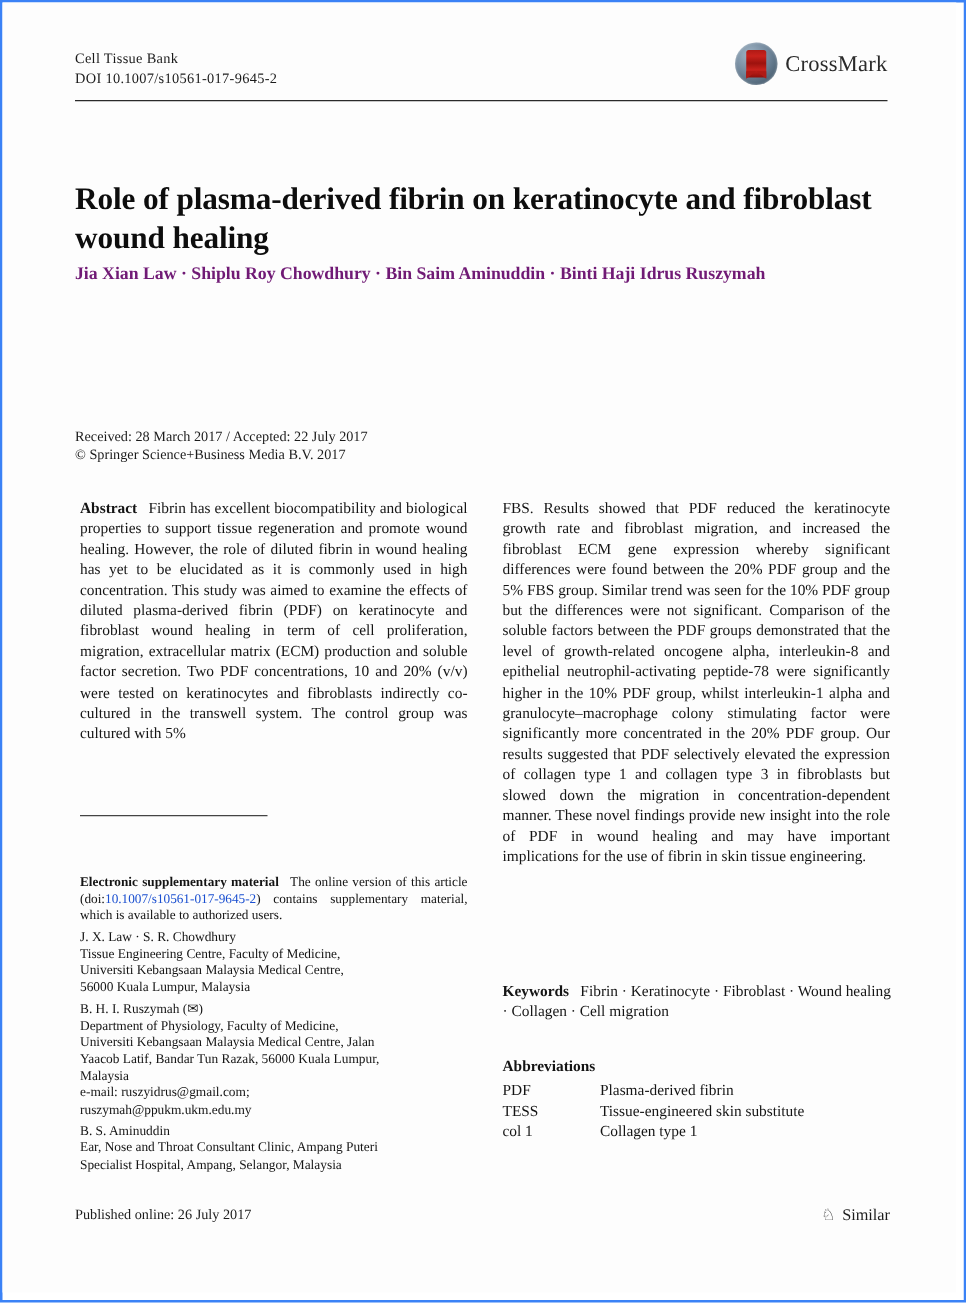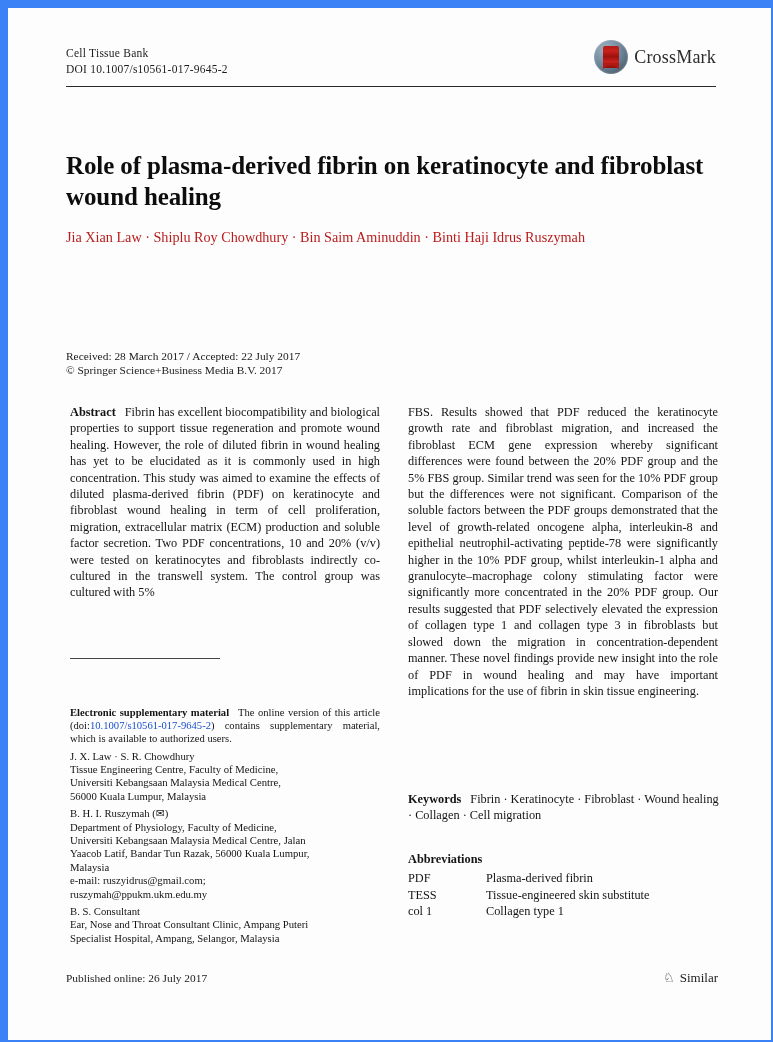--- a/index.html
+++ b/index.html
@@ -12,21 +12,21 @@
     height: 1042px;
     font-family: "Liberation Serif", "DejaVu Serif", serif;
     color: #111111;
     overflow: hidden;
   }
   #page {
     position: relative;
     width: 773px;
     height: 1042px;
     box-sizing: border-box;
-    border: 8px solid #3b82f6;
+    border: 2px solid #3b82f6;
     background: #ffffff;
   }
   #sheet {
     position: absolute;
     left: 0; top: 0;
     width: 763px;
     height: 1032px;
     background: #fdfdfd;
     box-sizing: border-box;
     padding: 0;
@@ -98,26 +98,26 @@
     width: 660px;
     font-size: 25px;
     line-height: 31px;
     font-weight: bold;
     letter-spacing: -0.1px;
     color: #0d0d0d;
   }
   .authors {
     position: absolute;
     left: 58px;
-    top: 220px;
+    top: 208px;
     width: 600px;
     font-size: 14.2px;
     line-height: 18.5px;
-    font-weight: normal;
-    color: #b91c1c;
+    font-weight: bold;
+    color: #701a75;
   }
   .dates {
     position: absolute;
     left: 58px;
     top: 342px;
     width: 400px;
     font-size: 11.4px;
     line-height: 13.8px;
     color: #1b1b1b;
   }
@@ -269,21 +269,21 @@
         <div class="aff-name">B. H. I. Ruszymah (✉)</div>
         <div>Department of Physiology, Faculty of Medicine,</div>
         <div>Universiti Kebangsaan Malaysia Medical Centre, Jalan</div>
         <div>Yaacob Latif, Bandar Tun Razak, 56000 Kuala Lumpur,</div>
         <div>Malaysia</div>
         <div>e-mail: ruszyidrus@gmail.com;</div>
         <div>ruszymah@ppukm.ukm.edu.my</div>
       </div>
 
       <div class="aff">
-        <div class="aff-name">B. S. Consultant</div>
+        <div class="aff-name">B. S. Aminuddin</div>
         <div>Ear, Nose and Throat Consultant Clinic, Ampang Puteri</div>
         <div>Specialist Hospital, Ampang, Selangor, Malaysia</div>
       </div>
     </div>
 
     <div class="keywords"><span class="lead">Keywords</span><span class="lead-gap"></span><span>Fibrin · Keratinocyte · Fibroblast · Wound healing · Collagen · Cell migration</span></div>
 
     <div class="abbrev">
       <div class="abbrev-title">Abbreviations</div>
       <div class="abbrev-row">

